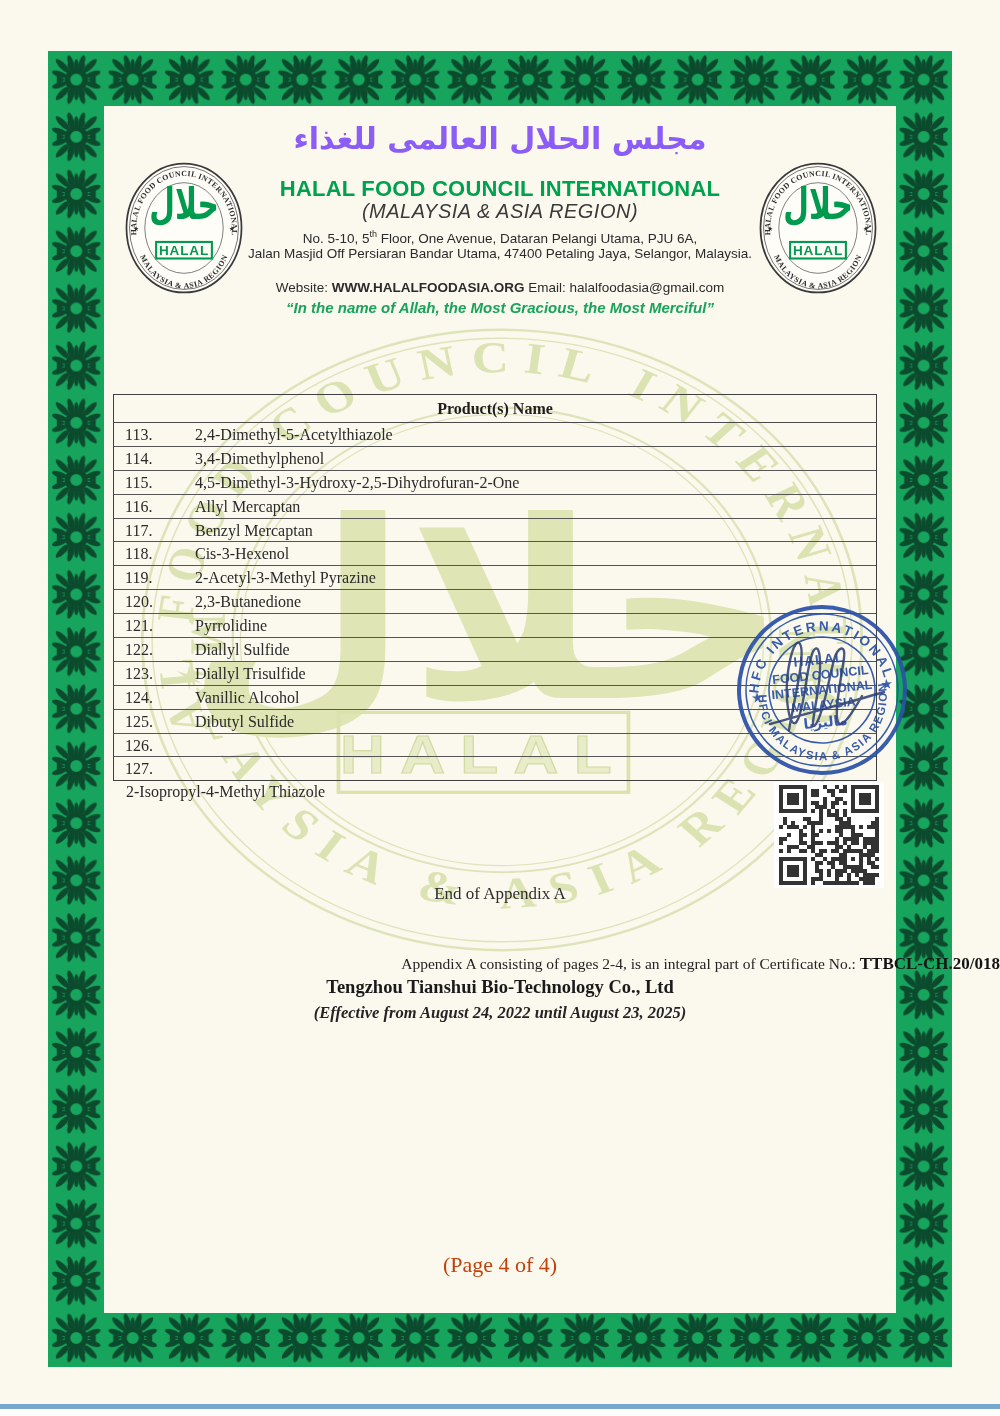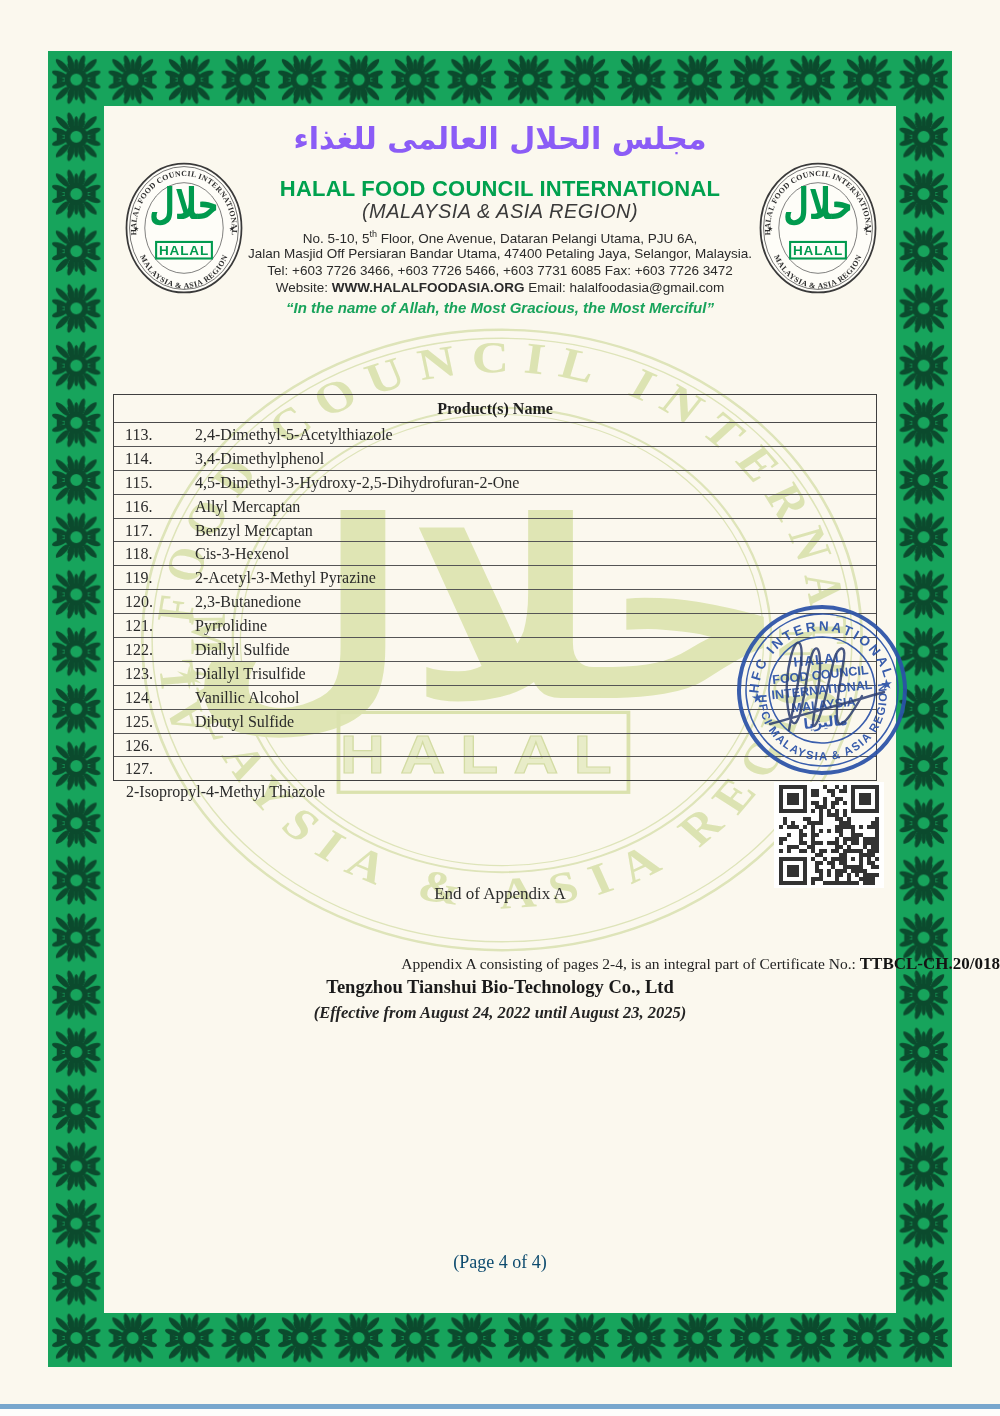--- a/index.html
+++ b/index.html
@@ -36,21 +36,21 @@
   .ptable .cno{width:58px;padding-left:11px;flex:none;}
   .ptable .cname{flex:1;padding-left:12px;}
 
   
   .endnote{top:852px;left:0;right:0;text-align:center;font-size:17px;color:#2d2d2d;margin-top:32px;}
   .appx{top:954px;left:0;right:0;text-align:right;font-size:15.5px;color:#242424;}
   .appx b{font-size:17px;color:#141414;}
   .company{top:977px;left:0;right:0;text-align:center;font-weight:bold;font-size:18.5px;color:#1a1a1a;}
   .effective{top:1003px;left:0;right:0;text-align:center;font-weight:bold;font-style:italic;
     font-size:16.5px;color:#242424;}
-  .pageno{top:1252px;left:0;right:0;text-align:center;font-size:18px;color:#0c4a6e;}
+  .pageno{top:1252px;left:0;right:0;text-align:center;font-size:22px;color:#c2410c;}
 
   .scan-line{left:0;top:1404px;width:1000px;height:5px;background:#78a7cd;}
   .scan-white{left:0;top:1409px;width:1000px;height:7px;background:#fdfdfb;}
 </style>
 </head>
 <body>
 
 <div class="page">
 
   <svg class="abs" style="left:0;top:0;" width="1000" height="1416" viewBox="0 0 1000 1416">
@@ -139,21 +139,20 @@
   </svg>
   <svg class="abs" style="left:757px;top:159px;" width="122" height="138" viewBox="0 0 140 156">
     <use href="#hfciSeal"></use>
   </svg>
 
   <div class="abs hdr arabic-title">مجلس الحلال العالمى للغذاء</div>
   <div class="abs hdr org-name">HALAL FOOD COUNCIL INTERNATIONAL</div>
   <div class="abs hdr region-line">(MALAYSIA &amp; ASIA REGION)</div>
   <div class="abs hdr addr addr1"><span>No. 5-10, 5</span><sup>th</sup><span> Floor, One Avenue, Dataran Pelangi Utama, PJU 6A,</span></div>
   <div class="abs hdr addr addr2">Jalan Masjid Off Persiaran Bandar Utama, 47400 Petaling Jaya, Selangor, Malaysia.</div>
-  <div class="abs hdr addr tel">Tel: +603 7726 3466, +603 7726 5466, +603 7731 6085  Fax: +603 7726 3472</div>
   <div class="abs hdr quote">“In the name of Allah, the Most Gracious, the Most Merciful”</div>
   <div class="abs hdr addr web"><span>Website: </span><b>WWW.HALALFOODASIA.ORG</b><span>  Email: </span><span>halalfoodasia@gmail.com</span></div>
 
   <div class="abs ptable">
     <div class="thead">Product(s) Name</div>
     <div id="product-rows">
         <div class="row">
           <span class="cno">113.</span>
           <span class="cname">2,4-Dimethyl-5-Acetylthiazole</span>
         </div>

